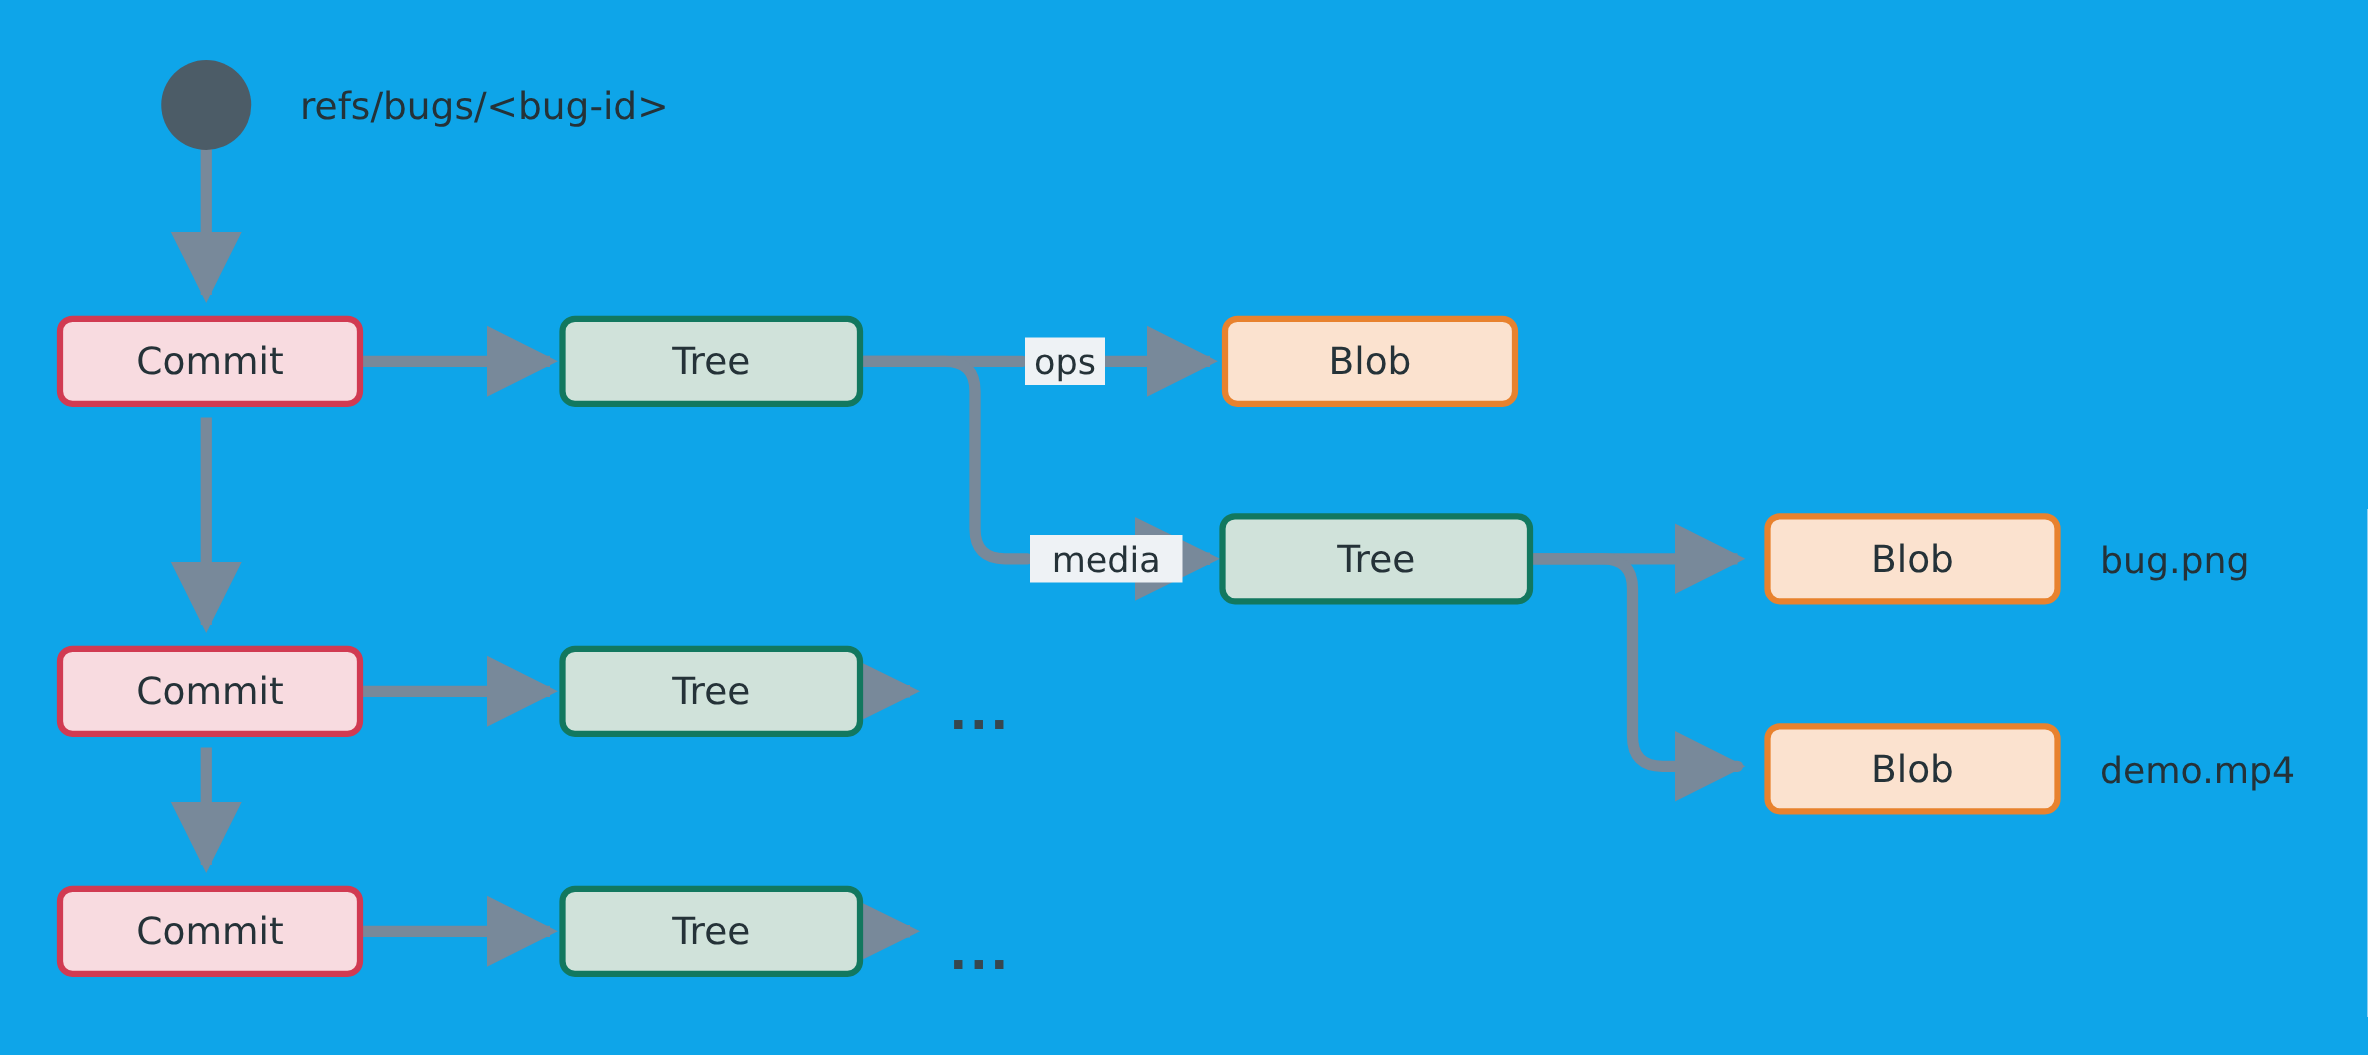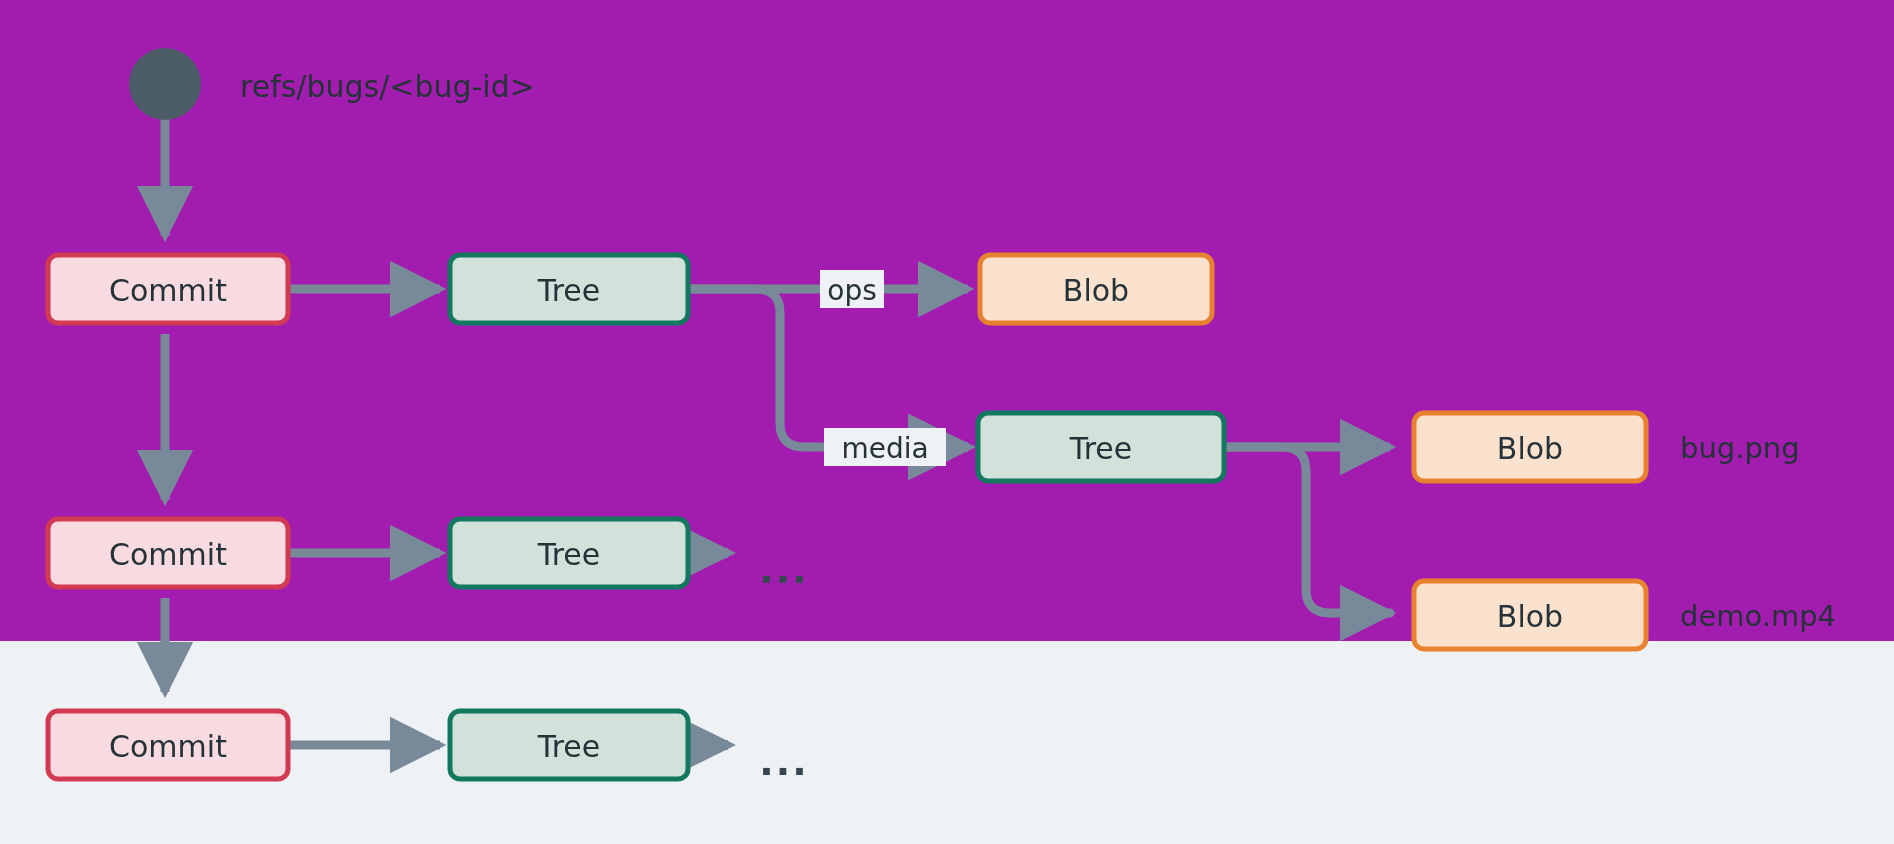--- a/index.html
+++ b/index.html
@@ -9,22 +9,22 @@
   }
   body {
     width: 1894px;
     height: 844px;
     overflow: hidden;
     font-family: "DejaVu Sans", sans-serif;
   }
   #diagram-root {
     position: relative;
     width: 1894px;
-    height: 641px;
-    background: #a21caf;
+    height: 844px;
+    background: #0ea5e9;
   }
   svg#graph {
     position: absolute;
     top: 0;
     left: 0;
     width: 1894px;
     height: 844px;
     display: block;
   }
   .node-label {

